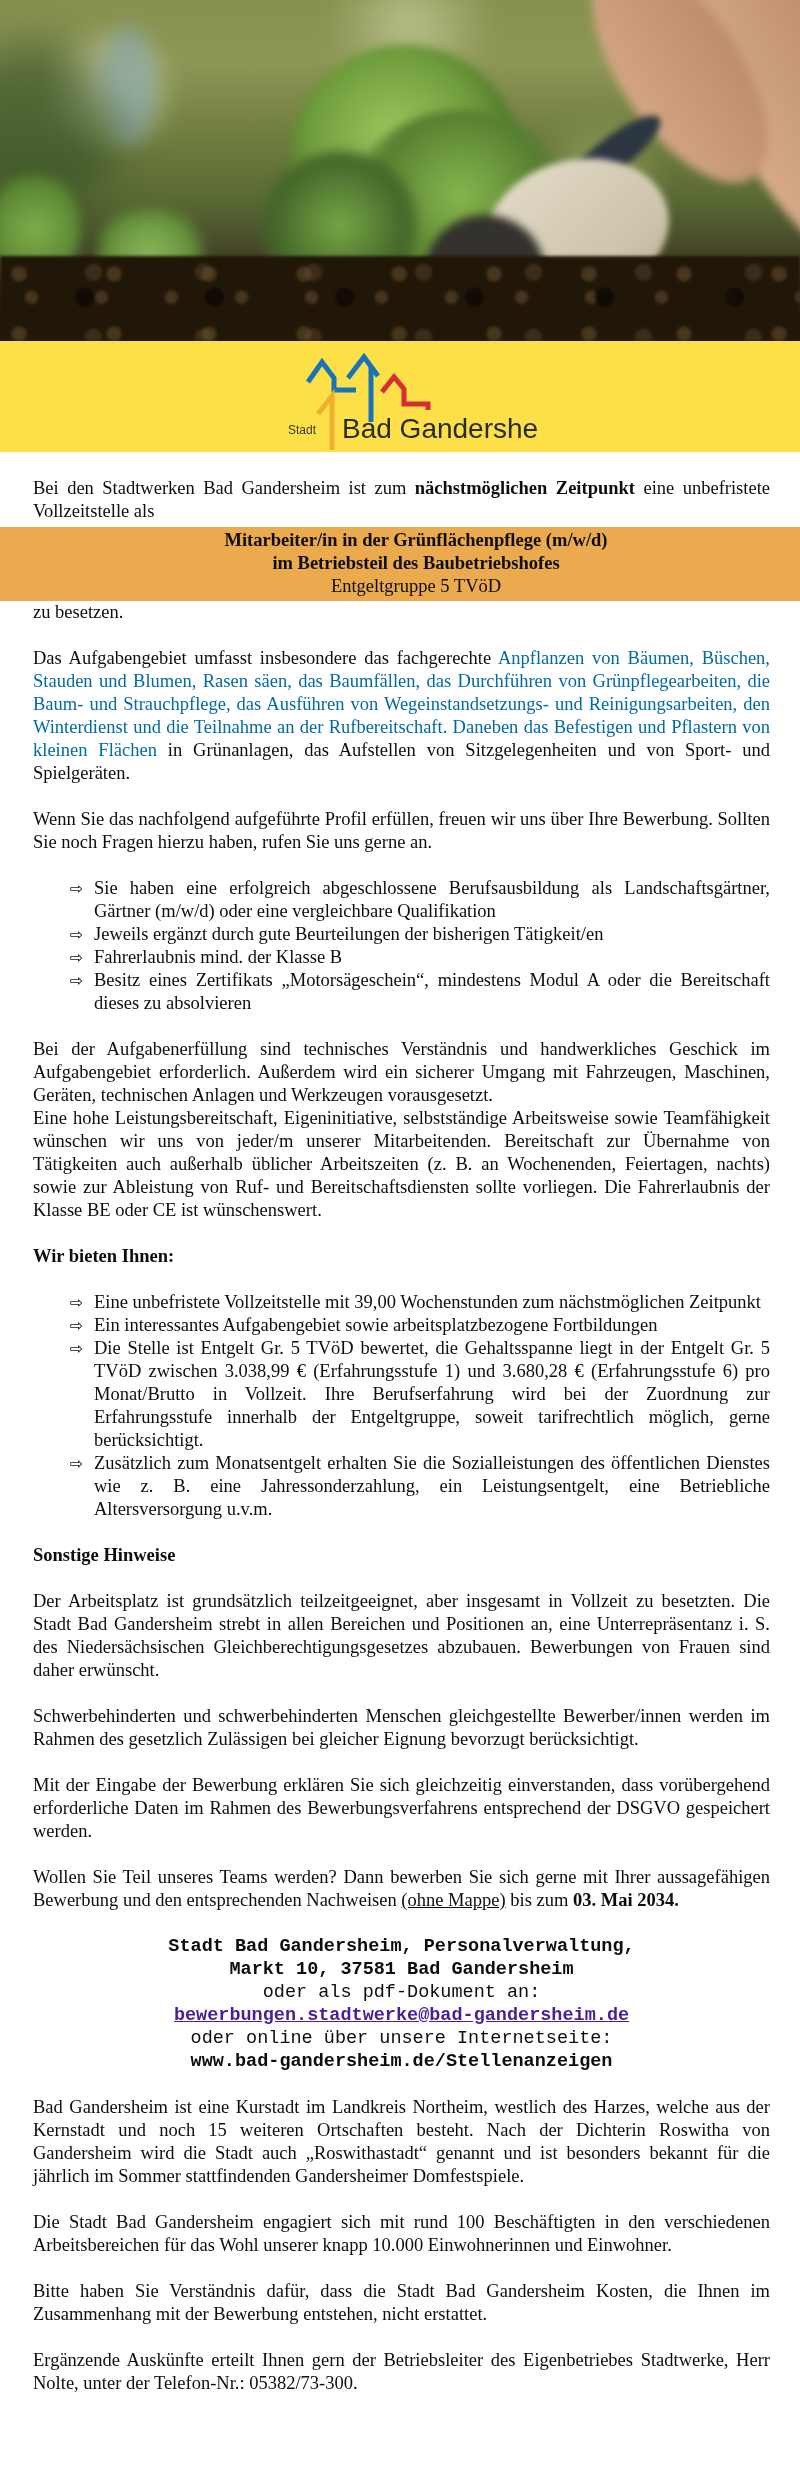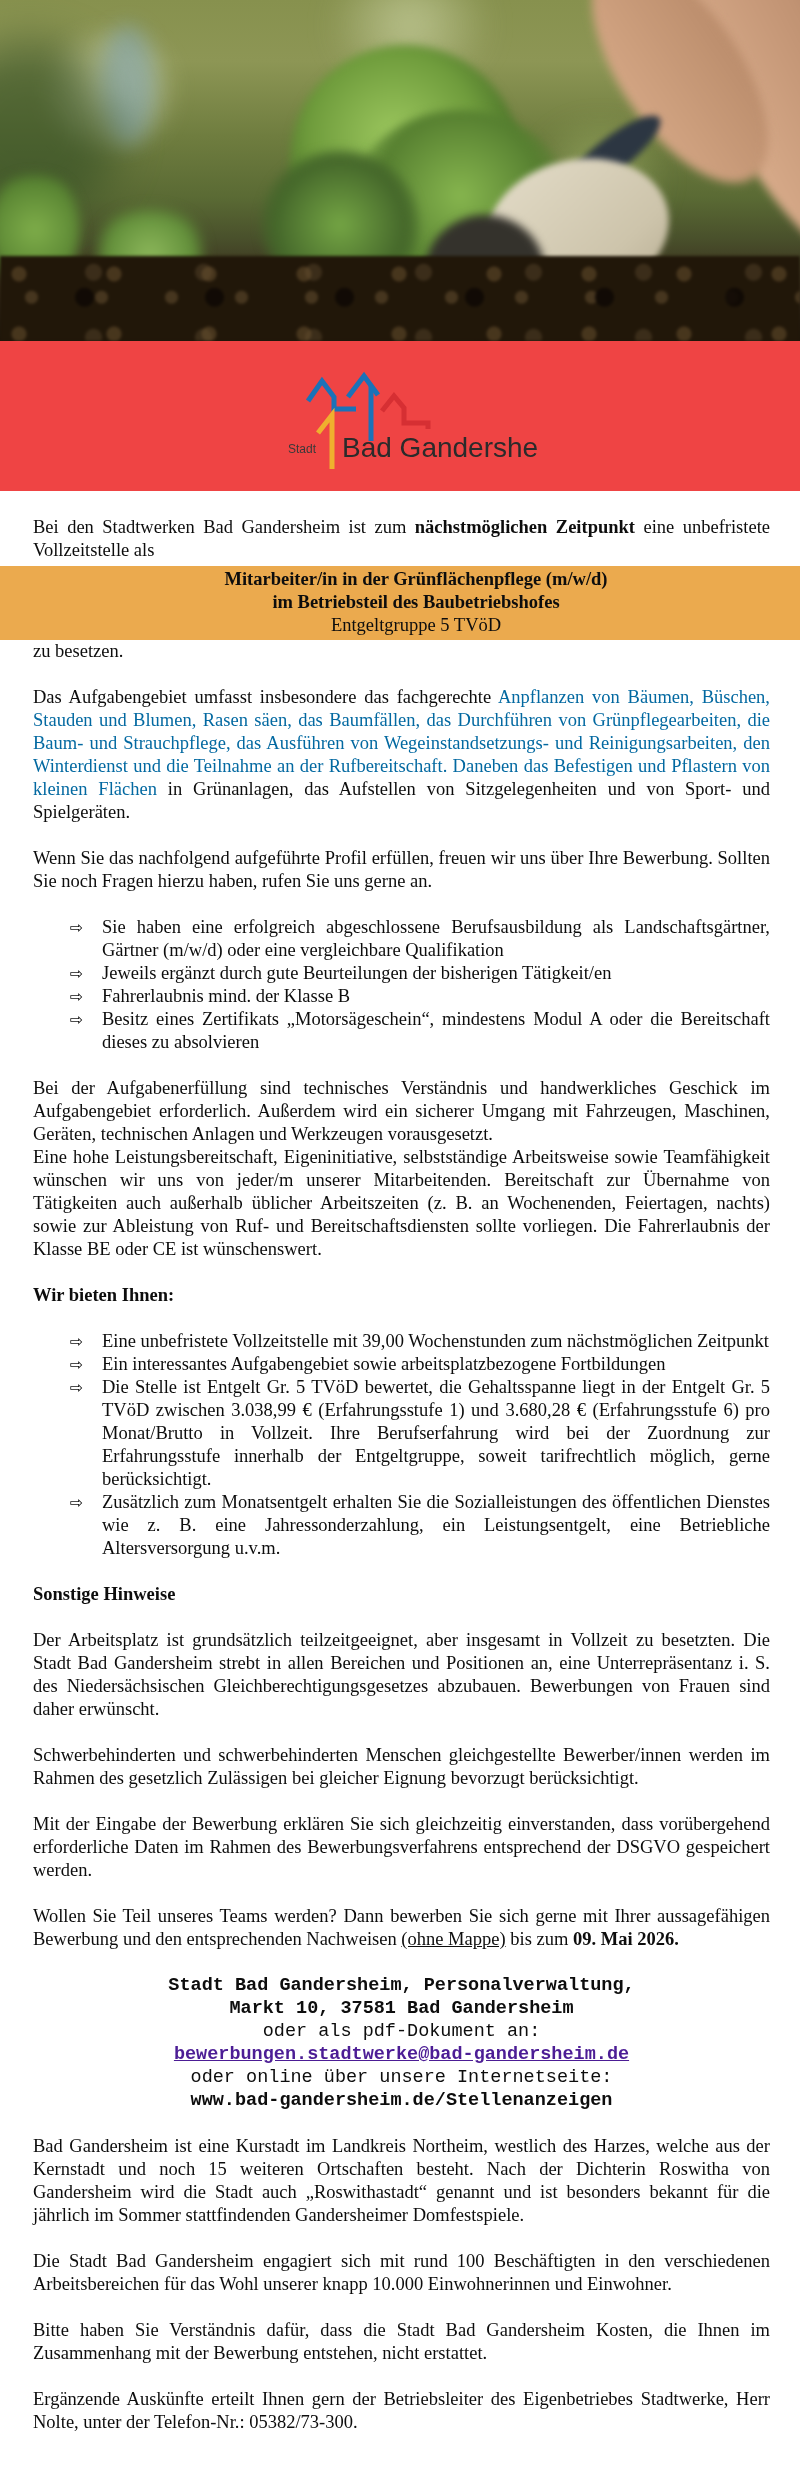--- a/index.html
+++ b/index.html
@@ -31,38 +31,38 @@
   .soil{position:absolute;left:0;right:0;bottom:0;height:85px;
     background-color:#211709;
     background-image:
       radial-gradient(circle at 20% 30%,rgba(110,85,50,.5) 0 7px,transparent 8px),
       radial-gradient(circle at 65% 55%,rgba(15,9,4,.9) 0 9px,transparent 10px),
       radial-gradient(circle at 45% 75%,rgba(140,110,70,.35) 0 6px,transparent 7px),
       radial-gradient(circle at 85% 25%,rgba(90,70,45,.45) 0 8px,transparent 9px);
     background-size:95px 60px,130px 75px,70px 55px,110px 65px;
     filter:blur(1.5px);}
   
-  .logo-band{height:150px;background:#ef4444;display:flex;justify-content:center;align-items:center;}
+  .logo-band{height:111px;background:#fde047;display:flex;justify-content:center;align-items:center;}
   .logo-svg{display:block;margin-top:10px;}
   .logo-stadt{font-family:"Liberation Sans","DejaVu Sans",sans-serif;font-size:12px;fill:#3a3a3a;}
   .logo-city{font-family:"Liberation Sans","DejaVu Sans",sans-serif;font-size:28px;fill:#2b2b2b;}
   
   .content{padding:25px 30px 0 33px;font-size:18.5px;line-height:23px;text-align:justify;hyphens:auto;}
   .para{margin:0 0 23px 0;}
   .tight{margin:0;}
   .mb0{margin-bottom:0;}
   b,strong,.bold{font-weight:bold;}
   .soft{color:#0369a1;}
   .banner{margin:4px -30px 0 -33px;background:#ebaa4e;text-align:center;padding:2px 0 3px 0;}
   .banner-line{line-height:23px;padding-left:32px;}
   .heading{font-weight:bold;margin:16px 0 23px 0;text-align:left;}
   .blist{margin:0 0 23px 0;}
   .li{display:flex;}
   .li .arrow{flex:0 0 24px;margin-left:37px;font-family:"DejaVu Sans",sans-serif;font-size:16px;line-height:23px;}
-  .li .txt{flex:1;margin-left:8px;}
+  .li .txt{flex:1;}
   .u{text-decoration:underline;}
   .center-block{text-align:center;margin:0 0 23px 0;}
   .center-block div{line-height:23px;font-family:Liberation Mono, monospace;}
   a.email-link{color:#4c1d95;font-weight:bold;text-decoration:underline;cursor:pointer;}
 </style>
 </head>
 <body>
 
 <div class="page">
 
@@ -159,21 +159,21 @@
         <span class="txt">Zusätzlich zum Monatsentgelt erhalten Sie die Sozialleistungen des öffentlichen Dienstes wie z. B. eine Jahressonderzahlung, ein Leistungsentgelt, eine Betriebliche Altersversorgung u.v.m.</span>
       </div>
     </div>
 
     <p class="heading">Sonstige Hinweise</p>
 
     <p class="para">Der Arbeitsplatz ist grundsätzlich teilzeitgeeignet, aber insgesamt in Vollzeit zu besetzten. Die Stadt Bad Gandersheim strebt in allen Bereichen und Positionen an, eine Unterrepräsentanz i. S. des Niedersächsischen Gleichberechtigungsgesetzes abzubauen. Bewerbungen von Frauen sind daher erwünscht.</p>
     <p class="para">Schwerbehinderten und schwerbehinderten Menschen gleichgestellte Bewerber/innen werden im Rahmen des gesetzlich Zulässigen bei gleicher Eignung bevorzugt berücksichtigt.</p>
     <p class="para">Mit der Eingabe der Bewerbung erklären Sie sich gleichzeitig einverstanden, dass vorübergehend erforderliche Daten im Rahmen des Bewerbungsverfahrens entsprechend der DSGVO gespeichert werden.</p>
 
-    <p class="para"><span>Wollen Sie Teil unseres Teams werden? Dann bewerben Sie sich gerne mit Ihrer aussagefähigen Bewerbung und den entsprechenden Nachweisen </span><span class="u">(ohne Mappe)</span><span> bis zum </span><strong>09. Mai 2026.</strong></p>
+    <p class="para"><span>Wollen Sie Teil unseres Teams werden? Dann bewerben Sie sich gerne mit Ihrer aussagefähigen Bewerbung und den entsprechenden Nachweisen </span><span class="u">(ohne Mappe)</span><span> bis zum </span><strong>03. Mai 2034.</strong></p>
 
     <div class="center-block">
       <div class="bold">Stadt Bad Gandersheim, Personalverwaltung,</div>
       <div class="bold">Markt 10, 37581 Bad Gandersheim</div>
       <div>oder als pdf-Dokument an:</div>
       <div><a class="email-link">bewerbungen.stadtwerke@bad-gandersheim.de</a></div>
       <div>oder online über unsere Internetseite:</div>
       <div class="bold">www.bad-gandersheim.de/Stellenanzeigen</div>
     </div>
 

